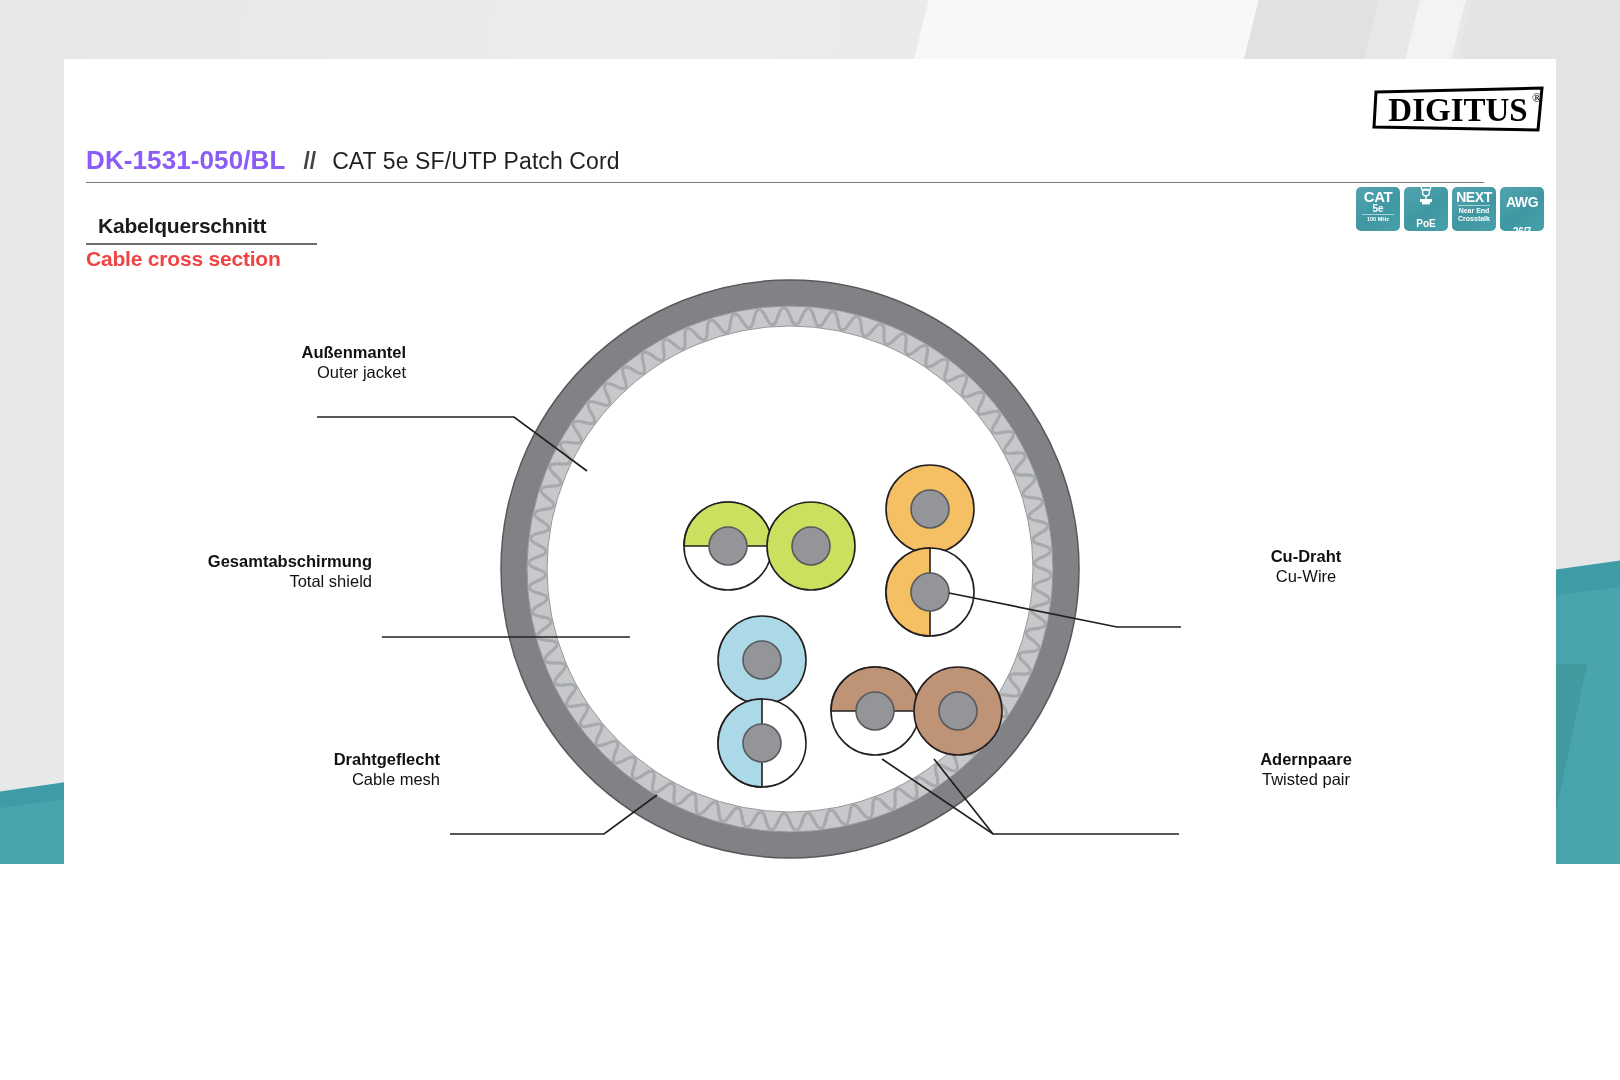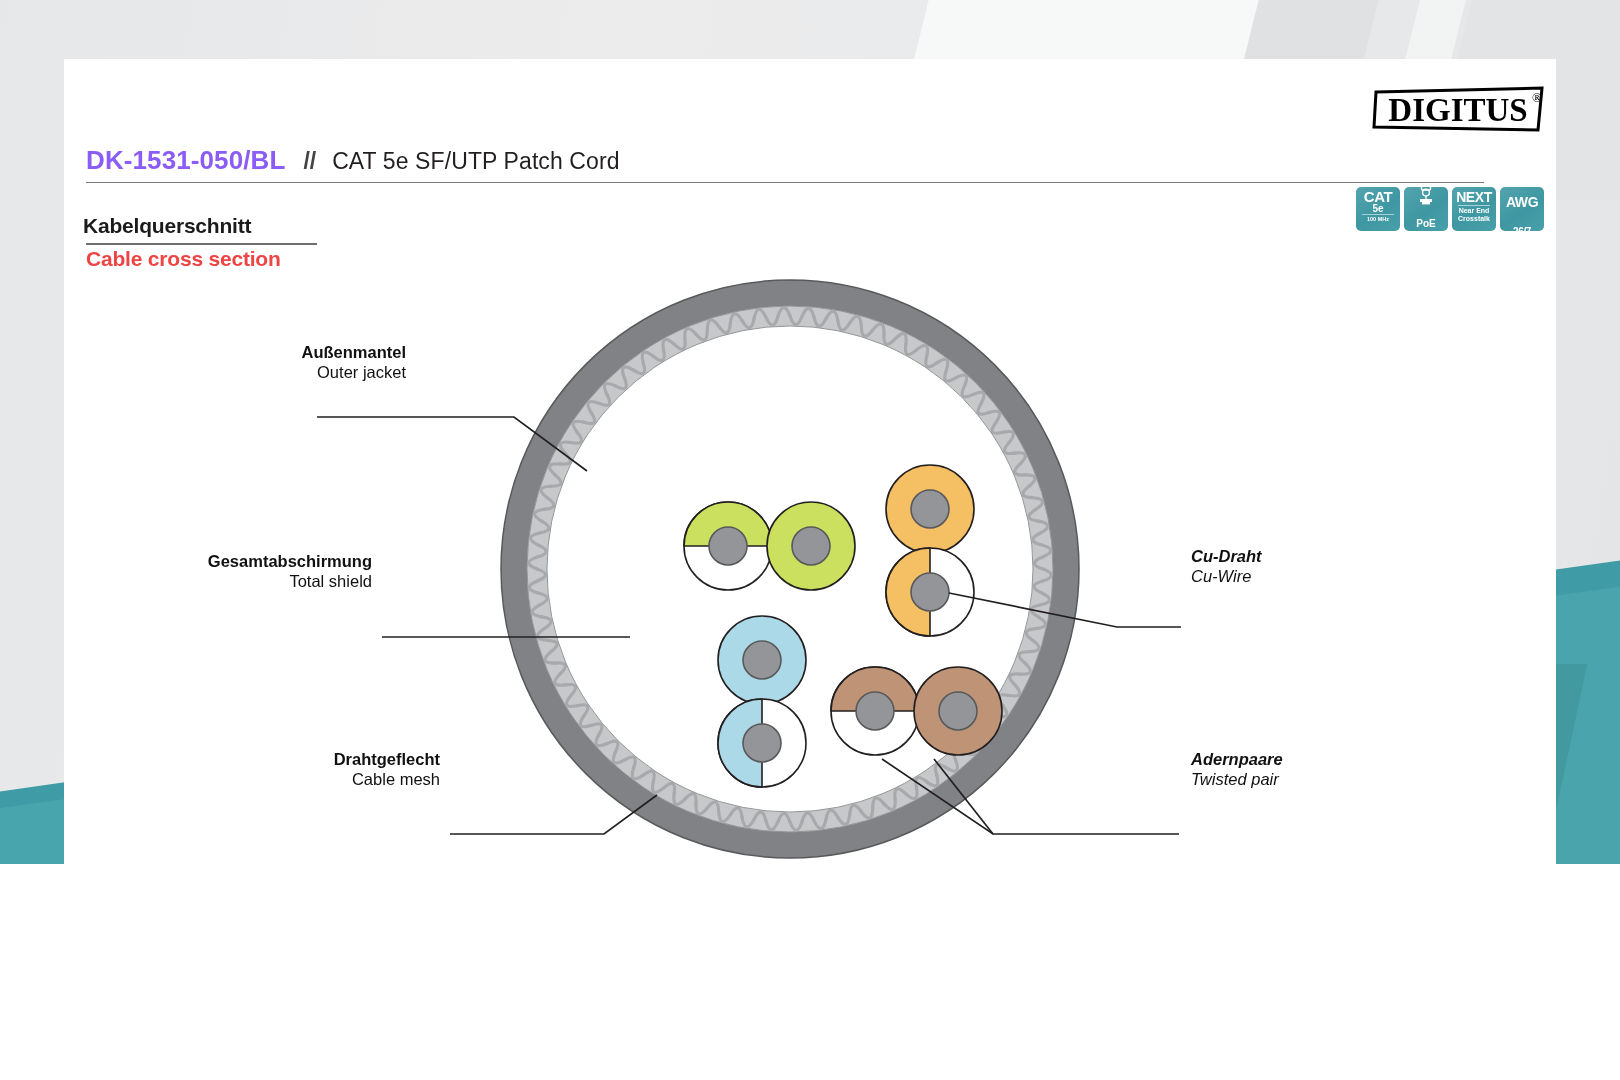--- a/index.html
+++ b/index.html
@@ -115,21 +115,21 @@
   }
   .badge .b-main { font-size: 15px; font-weight: bold; line-height: 14px; letter-spacing: -.4px;}
   .badge .b-sub  { font-size: 10px; font-weight: bold; line-height: 9px; }
   .badge .b-foot { font-size: 5.5px; font-weight: bold; line-height: 6px; text-align:center;}
   .badge .b-foot2{ font-size: 7px; font-weight: bold; line-height: 7.5px; text-align:center;}
   .badge .divider { width: 32px; height: 1px; background: rgba(255,255,255,.55); margin: 1px 0 1px;}
   .badge.poe { justify-content: flex-start; padding-top: 0;}
   .badge .b-poe-label { font-size: 10px; font-weight: bold; position:absolute; bottom:2px; left:0; right:0; text-align:center;}
   
   .sec-de {
-    position: absolute; left: 19px; top: 155px;
+    position: absolute; left: 34px; top: 155px;
     font-size: 21px; font-weight: bold; color: #1b1b1b;
     letter-spacing: -.2px;
   }
   .sec-rule {
     position: absolute; left: 22px; top: 184px;
     width: 231px; height: 1.6px; background: #6d6e70;
   }
   .sec-en {
     position: absolute; left: 22px; top: 188px;
     font-size: 21px; font-weight: bold; color: #ef4444;
@@ -137,21 +137,21 @@
   }
   
   .diagram-layer {
     position: absolute; left: 0; top: 0;
     width: 1492px; height: 923px;
   }
   .lbl { position: absolute; }
   .lbl .de { font-size: 16.5px; font-weight: bold; color: #111; line-height: 20px; white-space: nowrap;}
   .lbl .en { font-size: 16.5px; color: #111; line-height: 20px; white-space: nowrap;}
   .lbl.right-align { text-align: right; }
-  .lbl.left-align  { text-align: left; font-style: italic; }
+  .lbl.left-align  { text-align: center; }
 </style>
 </head>
 <body>
 
 <div id="page">
 
   <div class="bg-base"></div>
   <div class="bg-shape tl-ray-a"></div>
   <div class="bg-shape tl-ray-b"></div>
   <div class="bg-shape tl-ray-c"></div>

